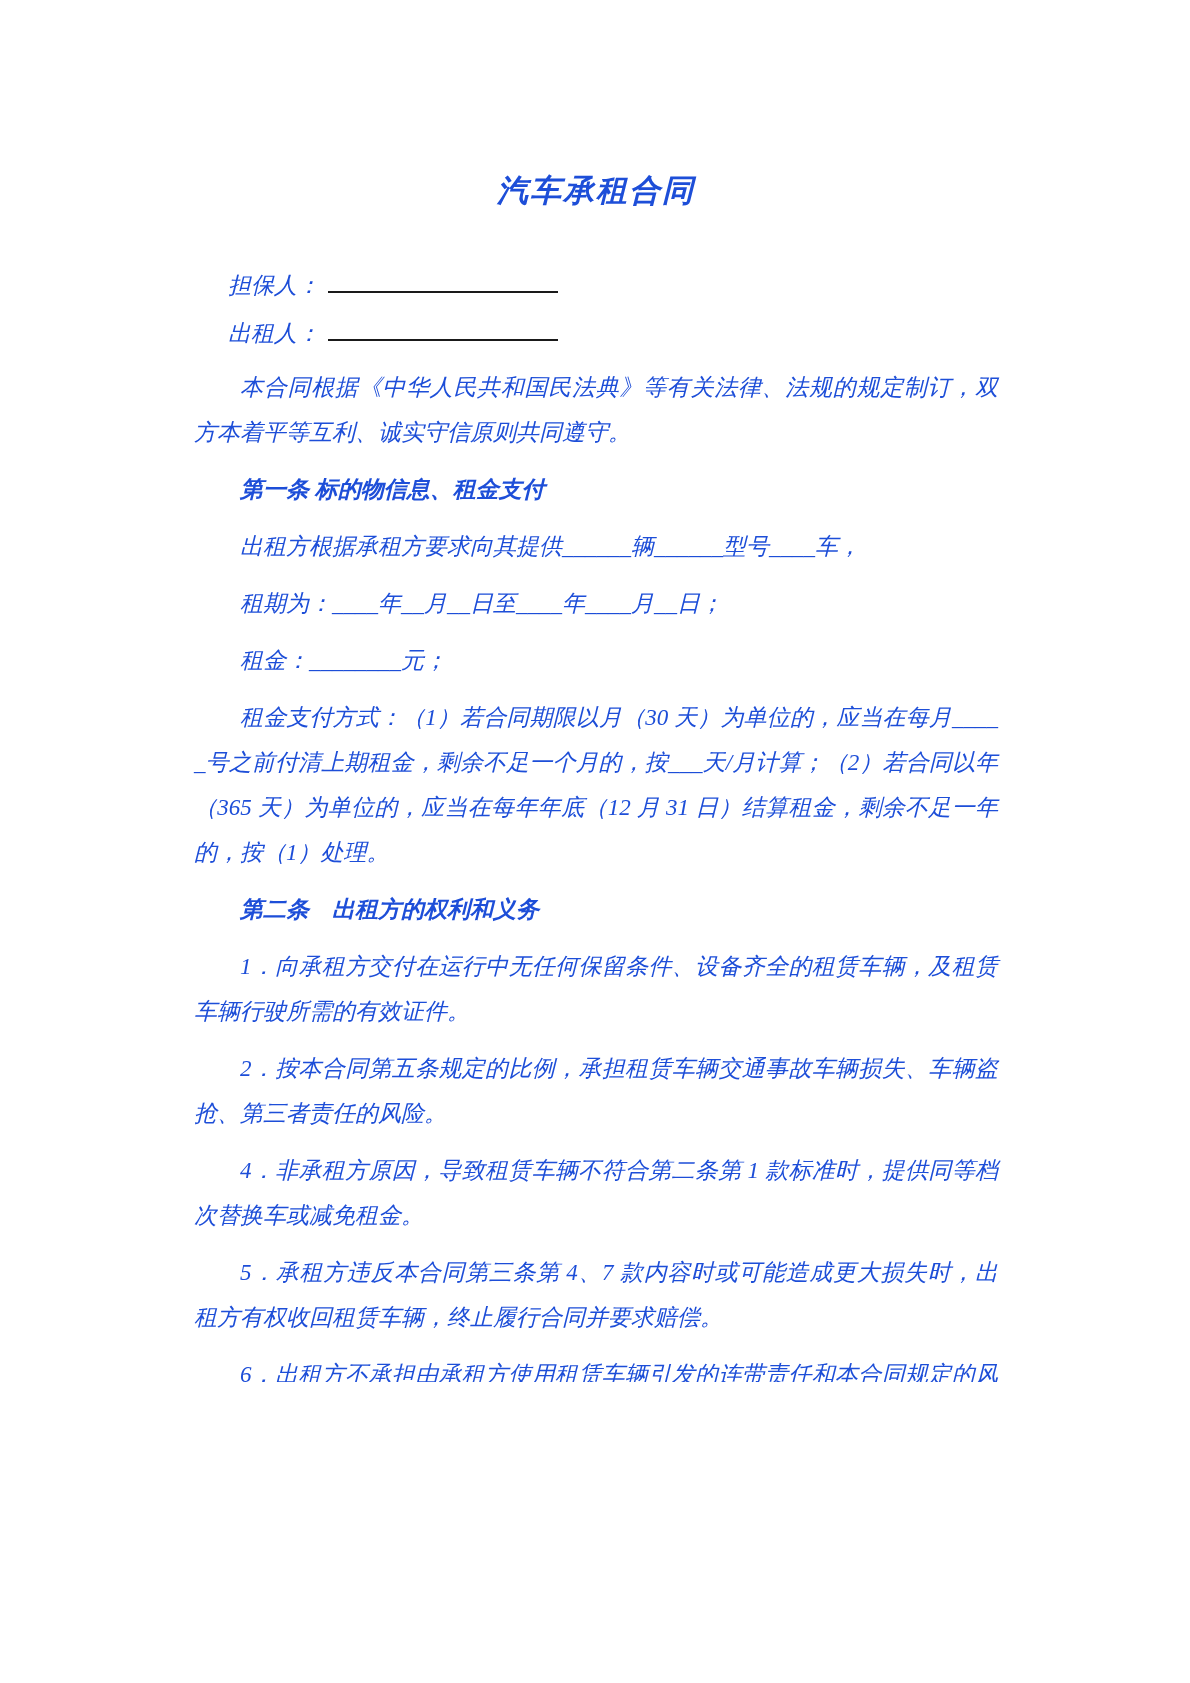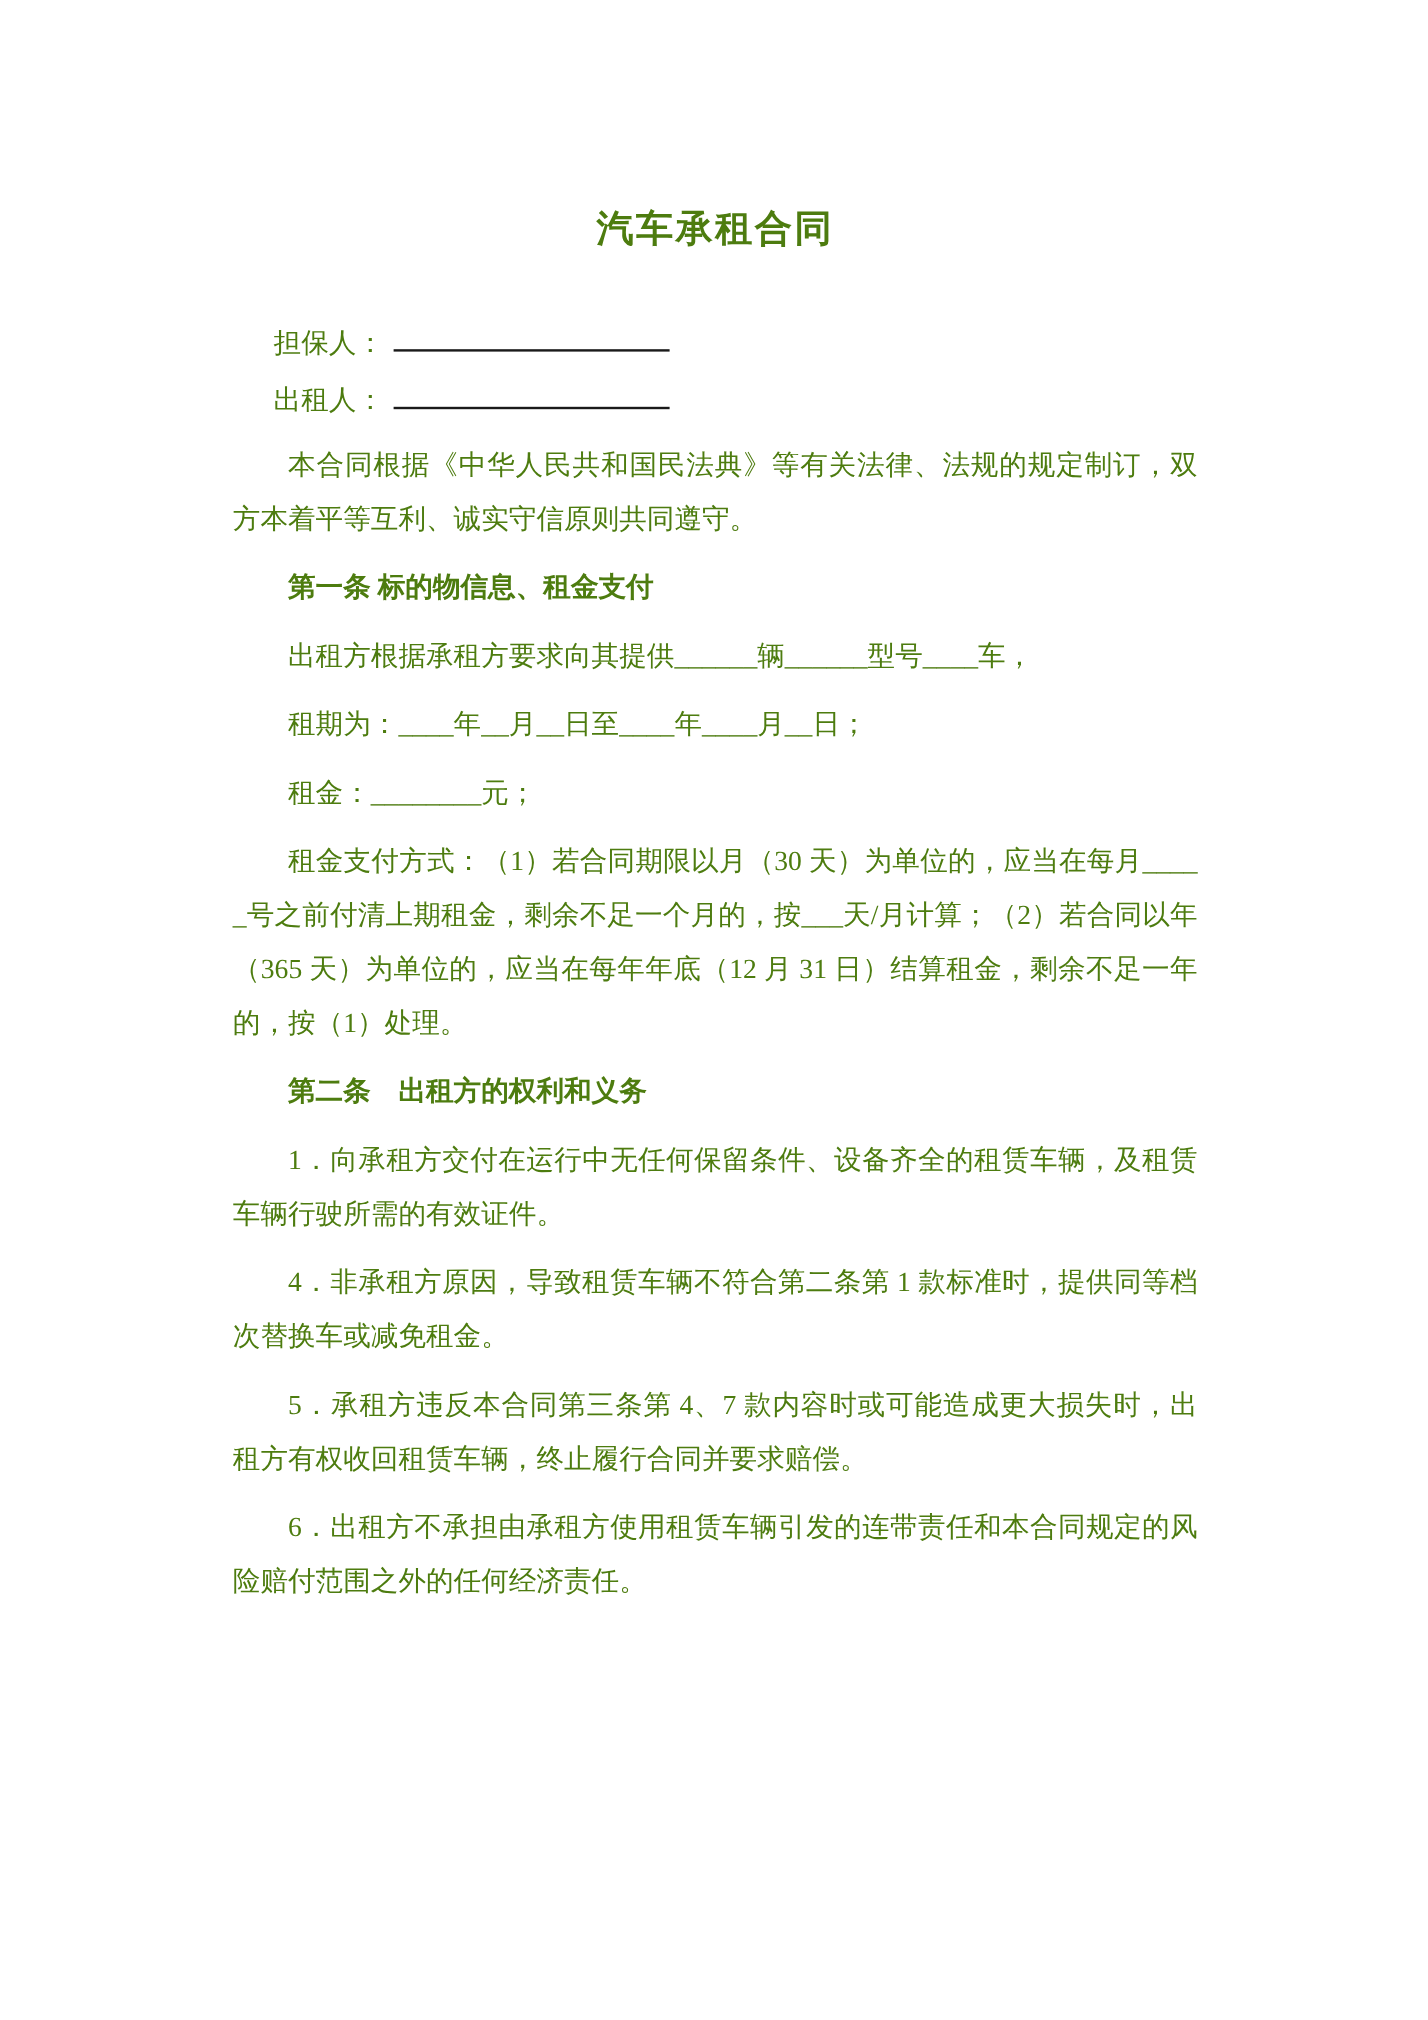--- a/index.html
+++ b/index.html
@@ -5,23 +5,24 @@
   html, body {
     margin: 0;
     padding: 0;
     background: #ffffff;
   }
   .page {
     position: relative;
     width: 1190px;
     height: 1382px;
     background: #ffffff;
-    color: #4d7c0f;
+    color: #1d4ed8;
     font-family: "Liberation Serif", "DejaVu Serif", serif;
     overflow: hidden;
+    font-style: italic;
   }
   .content {
     position: absolute;
     left: 182px;
     top: 0;
     width: 828px;
   }
   .doc-title {
     margin-top: 170px;
     text-align: center;
@@ -96,20 +97,21 @@
       <p>本合同根据《中华人民共和国民法典》等有关法律、法规的规定制订，双方本着平等互利、诚实守信原则共同遵守。</p>
 
       <h2>第一条 标的物信息、租金支付</h2>
       <p>出租方根据承租方要求向其提供______辆______型号____车，</p>
       <p>租期为：____年__月__日至____年____月__日；</p>
       <p>租金：________元；</p>
       <p>租金支付方式：（1）若合同期限以月（30 天）为单位的，应当在每月_____号之前付清上期租金，剩余不足一个月的，按___天/月计算；（2）若合同以年（365 天）为单位的，应当在每年年底（12 月 31 日）结算租金，剩余不足一年的，按（1）处理。</p>
 
       <h2>第二条　出租方的权利和义务</h2>
       <p class="clause-item">1．向承租方交付在运行中无任何保留条件、设备齐全的租赁车辆，及租赁车辆行驶所需的有效证件。</p>
+      <p class="clause-item">2．按本合同第五条规定的比例，承担租赁车辆交通事故车辆损失、车辆盗抢、第三者责任的风险。</p>
       <p class="clause-item">4．非承租方原因，导致租赁车辆不符合第二条第 1 款标准时，提供同等档次替换车或减免租金。</p>
       <p class="clause-item">5．承租方违反本合同第三条第 4、7 款内容时或可能造成更大损失时，出租方有权收回租赁车辆，终止履行合同并要求赔偿。</p>
       <p class="clause-item">6．出租方不承担由承租方使用租赁车辆引发的连带责任和本合同规定的风险赔付范围之外的任何经济责任。</p>
     </div>
   </div>
 
   <div class="footer">
     <div class="footer-text">第1页(共4页)</div>
   </div>
 </div>

